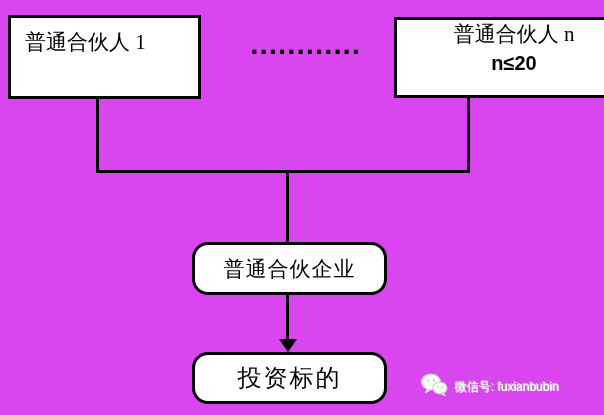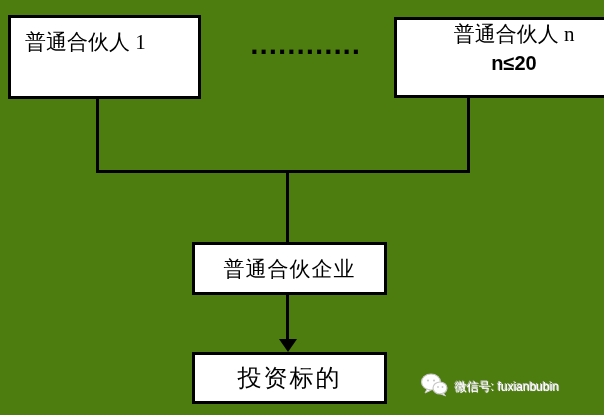--- a/index.html
+++ b/index.html
@@ -4,38 +4,39 @@
 <style>
   html, body {
     margin: 0;
     padding: 0;
     background: #ffffff;
   }
   .canvas {
     position: relative;
     width: 604px;
     height: 415px;
-    background: #4d7c0f;
+    background: #d946ef;
     overflow: hidden;
     font-family: "Liberation Serif", "DejaVu Serif", serif;
     color: #000000;
   }
   .node {
     position: absolute;
     border: 3px solid #000000;
     background: #ffffff;
     box-sizing: border-box;
     font-size: 21px;
     line-height: 28px;
   }
   .node.centered {
     display: flex;
     align-items: center;
     justify-content: center;
     text-align: center;
+    border-radius: 16px;
   }
   .node-gp1 {
     left: 8px; top: 15px; width: 193px; height: 84px;
     padding: 10px 0 0 14px;
   }
   .node-gpn {
     left: 394px; top: 17px; width: 240px; height: 81px;
     text-align: center;
     padding-top: 0;
   }

